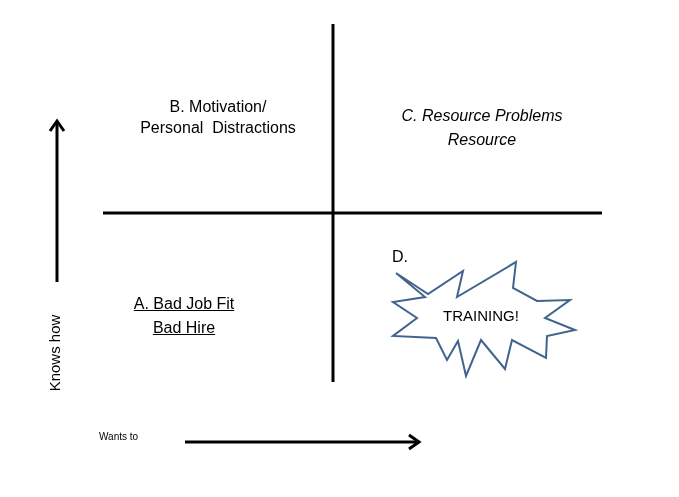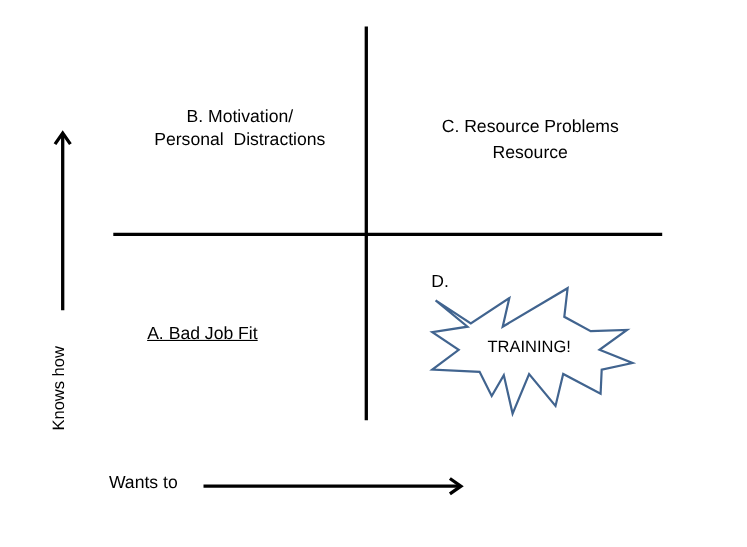--- a/index.html
+++ b/index.html
@@ -32,21 +32,21 @@
     .label {
       position: absolute;
       font-size: 16px;
       line-height: 22px;
       text-align: center;
       white-space: nowrap;
       color: #000000;
     }
     .label .line { display: block; }
     .q-b { left: 104px; top: 96px; width: 220px; line-height: 21px; }
-    .q-c { left: 368px; top: 104px; width: 220px; line-height: 24px; }
+    .q-c { left: 368px; top: 104px; width: 220px; line-height: 24px; font-style: italic; }
     .q-a { left: 110px; top: 292px; width: 140px; line-height: 24px; text-decoration: underline; }
     .q-d { left: 388px; top: 246px; text-align: left; }
     .training {
       position: absolute;
       left: 422px;
       top: 307px;
       width: 110px;
       text-align: center;
       font-size: 15px;
       font-weight: normal;
@@ -59,21 +59,21 @@
       top: 353px;
       font-size: 15px;
       white-space: nowrap;
       transform: translate(-50%, -50%) rotate(-90deg);
       transform-origin: center center;
     }
     .axis-x-label {
       position: absolute;
       left: 95px;
       top: 431px;
-      font-size: 16px;
+      font-size: 10px;
       white-space: nowrap;
     }
   </style>
 </head>
 <body>
 
 <div class="diagram">
 
   <svg class="lines" viewBox="0 0 679 497" xmlns="http://www.w3.org/2000/svg">
 
@@ -98,20 +98,21 @@
     <span class="line" style="white-space:pre;">Personal  Distractions</span>
   </div>
 
   <div class="label q-c">
     <span class="line">C. Resource Problems</span>
     <span class="line">Resource</span>
   </div>
 
   <div class="label q-a">
     <span class="line">A. Bad Job Fit</span>
+    <span class="line">Bad Hire</span>
   </div>
 
   <div class="label q-d">D.</div>
 
   <div class="training">TRAINING!</div>
 
   <div class="axis-y-label">Knows how</div>
 
   <div class="axis-x-label">Wants to</div>
 

